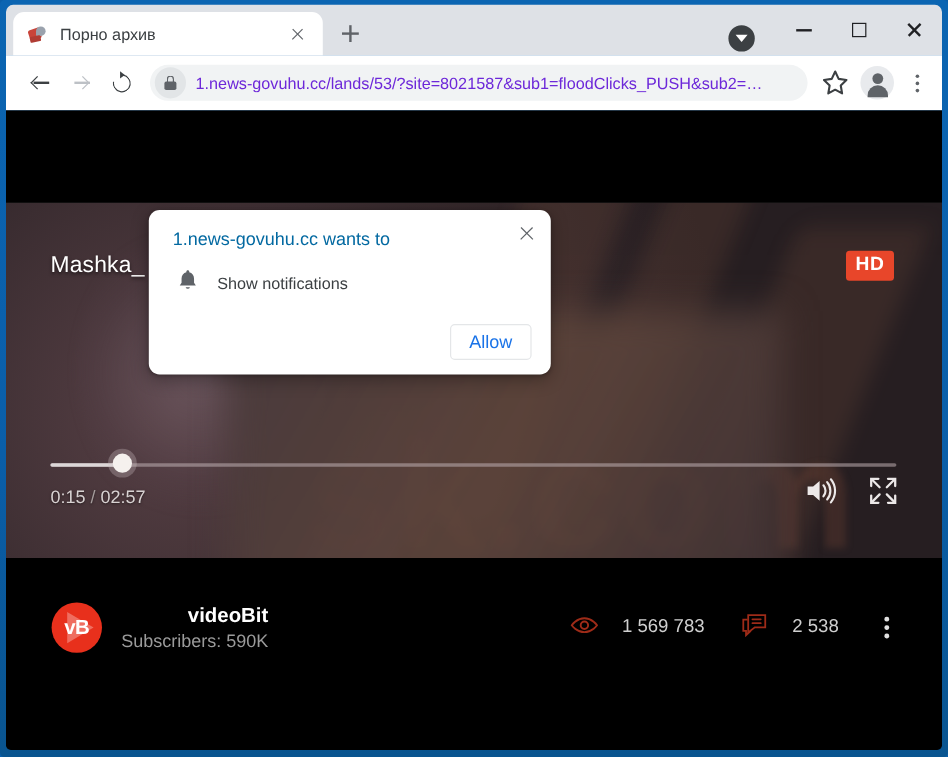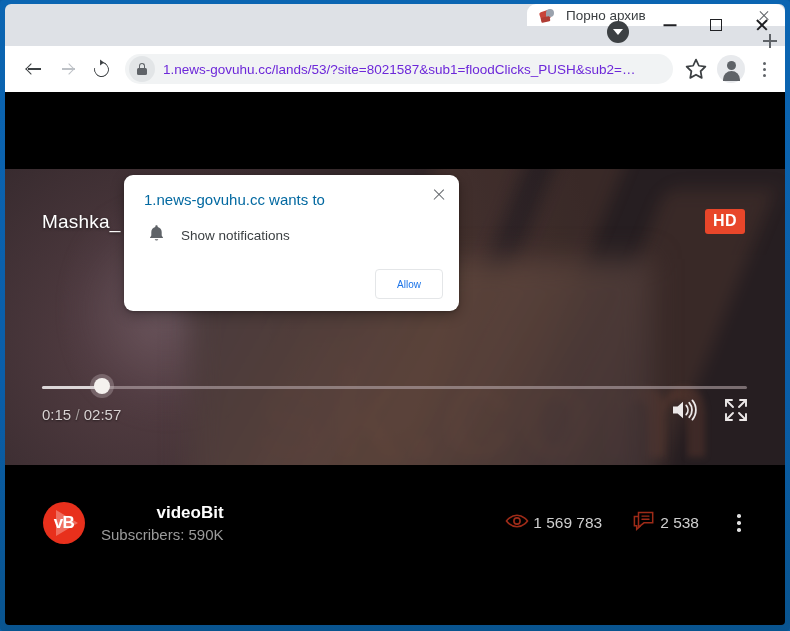--- a/index.html
+++ b/index.html
@@ -21,21 +21,20 @@
   }
 
   
   .tabstrip {
     position: relative;
     height: 42px;
     background: #dee1e6;
     border-radius: 6px 6px 0 0;
     display: flex;
     align-items: flex-end;
-    flex-direction: column;
   }
   .tab {
     position: relative;
     margin-left: 6px;
     width: 258px; height: 36px;
     background: #ffffff;
     border-radius: 9px 9px 0 0;
     display: flex;
     align-items: center;
     padding: 0 10px 0 12px;
@@ -442,21 +441,21 @@
     color: #fff;
     font-size: 17px;
     font-weight: bold;
     letter-spacing: -.5px;
   }
   .ch-text { margin-left: 16px; }
   .ch-name { color: #fff; font-size: 17px; font-weight: bold; }
   .ch-subs { color: #9b9b9b; font-size: 15px; margin-top: 3px; }
   .spacer { flex: 1 1 auto; }
   .stat {
-    display: flex; align-items: center; gap: 4px;
+    display: flex; align-items: center; gap: 19px;
     margin-left: 30px;
     color: #cfcfcf;
     font-size: 15.5px;
   }
   .vdots {
     margin-left: 30px;
     width: 20px; height: 26px;
     position: relative;
   }
   .vdots i {
@@ -507,21 +506,21 @@
     display: flex; justify-content: flex-end; gap: 8px;
     margin-top: 22px;
   }
   .btn {
     min-width: 68px;
     height: 30px;
     border: 1px solid #e4e6e8;
     border-radius: 4px;
     background: #fff;
     color: #1a73e8;
-    font-size: 10px;
+    font-size: 15px;
     font-family: "Liberation Sans", sans-serif;
     display: flex; align-items: center; justify-content: center;
     padding: 0 14px;
   }
 </style>
 </head>
 <body>
 
 <div class="window-frame">
 

